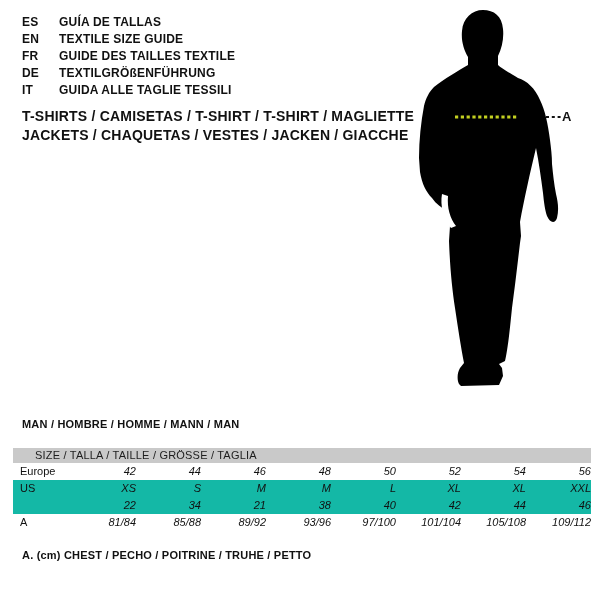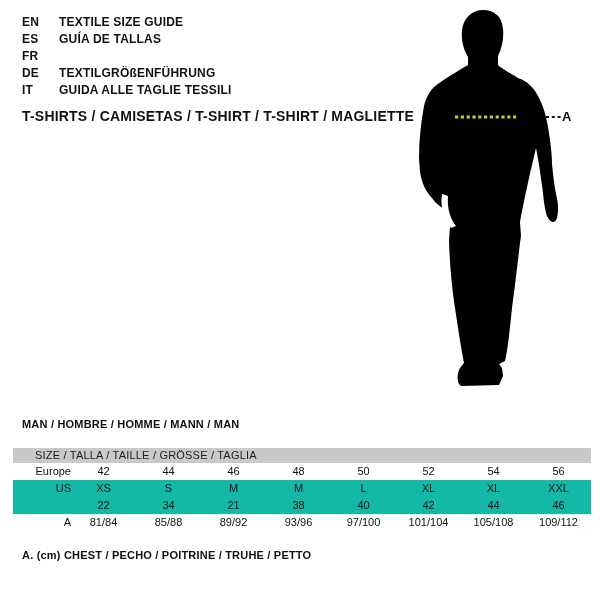--- a/index.html
+++ b/index.html
@@ -21,52 +21,54 @@
   .measure-label { position:absolute; left:562px; top:109px;
                    font-size:13px; font-weight:bold; line-height:15px; }
   .section-title { position:absolute; left:22px; top:418px;
                    font-size:11px; font-weight:bold; letter-spacing:.2px; }
   .size-table { position:absolute; left:13px; top:448px; width:578px; font-size:11px; }
   .t-header { background:#c9c9c9; height:15px; line-height:15px;
               padding-left:22px; color:#1d1d1d; letter-spacing:.2px; }
   .t-row { display:grid; grid-template-columns:58px repeat(8,1fr);
            height:17px; line-height:17px; }
   .t-row.shaded { background:#14b8a6; }
-  .t-label { padding-left:7px; text-align:right; }
-  .t-cell { text-align:center; }
+  .t-label { padding-left:7px; text-align:left; }
+  .t-cell { text-align:right;font-style:italic; }
   .footnote { position:absolute; left:22px; top:549px;
               font-size:11px; font-weight:bold; letter-spacing:.2px; }
 </style>
 </head>
 <body>
 
 <div class="lang-block">
   <div class="lang-row">
+    <span class="lang-code">ES</span>
+    <span>GUÍA DE TALLAS</span>
+  </div>
+  <div class="lang-row">
     <span class="lang-code">EN</span>
     <span>TEXTILE SIZE GUIDE</span>
   </div>
   <div class="lang-row">
-    <span class="lang-code">ES</span>
-    <span>GUÍA DE TALLAS</span>
-  </div>
-  <div class="lang-row">
     <span class="lang-code">FR</span>
+    <span>GUIDE DES TAILLES TEXTILE</span>
   </div>
   <div class="lang-row">
     <span class="lang-code">DE</span>
     <span>TEXTILGRÖßENFÜHRUNG</span>
   </div>
   <div class="lang-row">
     <span class="lang-code">IT</span>
     <span>GUIDA ALLE TAGLIE TESSILI</span>
   </div>
 </div>
 
 <div class="cats">
   <div>T-SHIRTS / CAMISETAS / T-SHIRT / T-SHIRT / MAGLIETTE</div>
+  <div>JACKETS / CHAQUETAS / VESTES / JACKEN / GIACCHE</div>
 </div>
 
 <div class="figure-wrap">
   <svg width="170" height="380" viewBox="0 0 170 380" xmlns="http://www.w3.org/2000/svg">
     <path fill="#000000" d="
       M81,2
       C70,2 61,10 60,23
       C59,33 62,42 66,49
       L66,57
       C56,63 42,71 32,79

